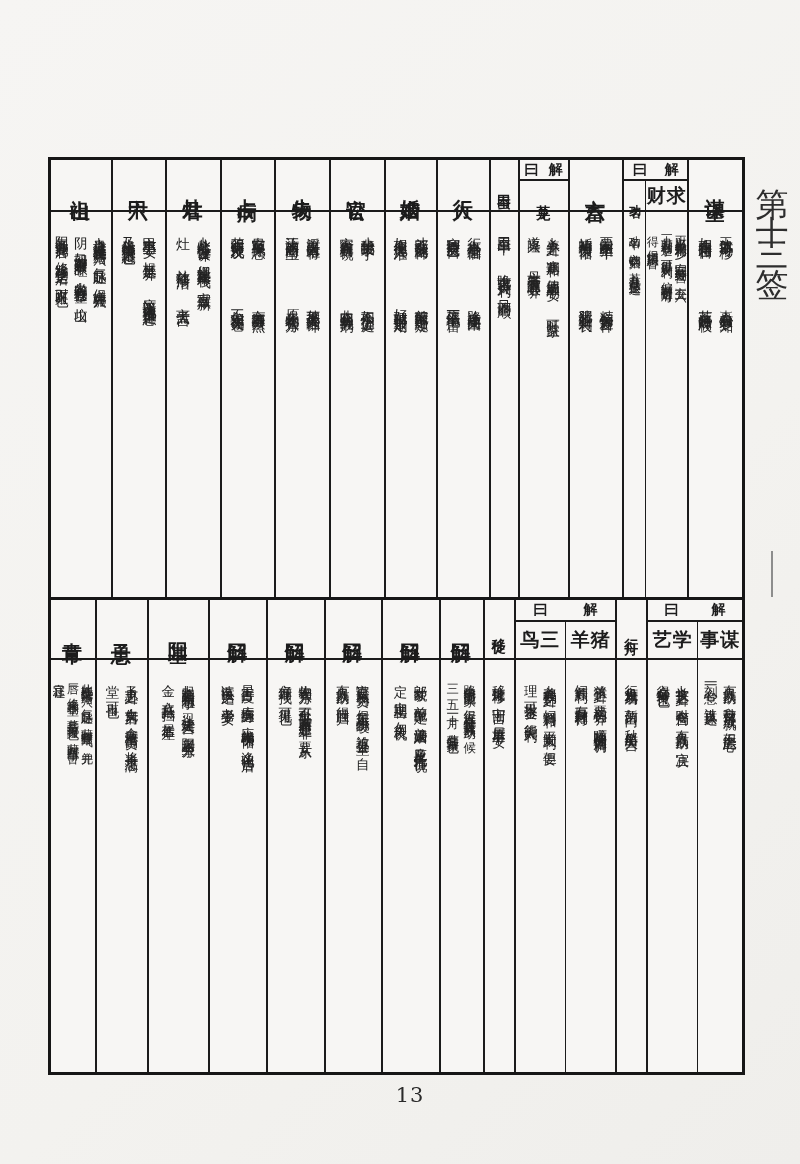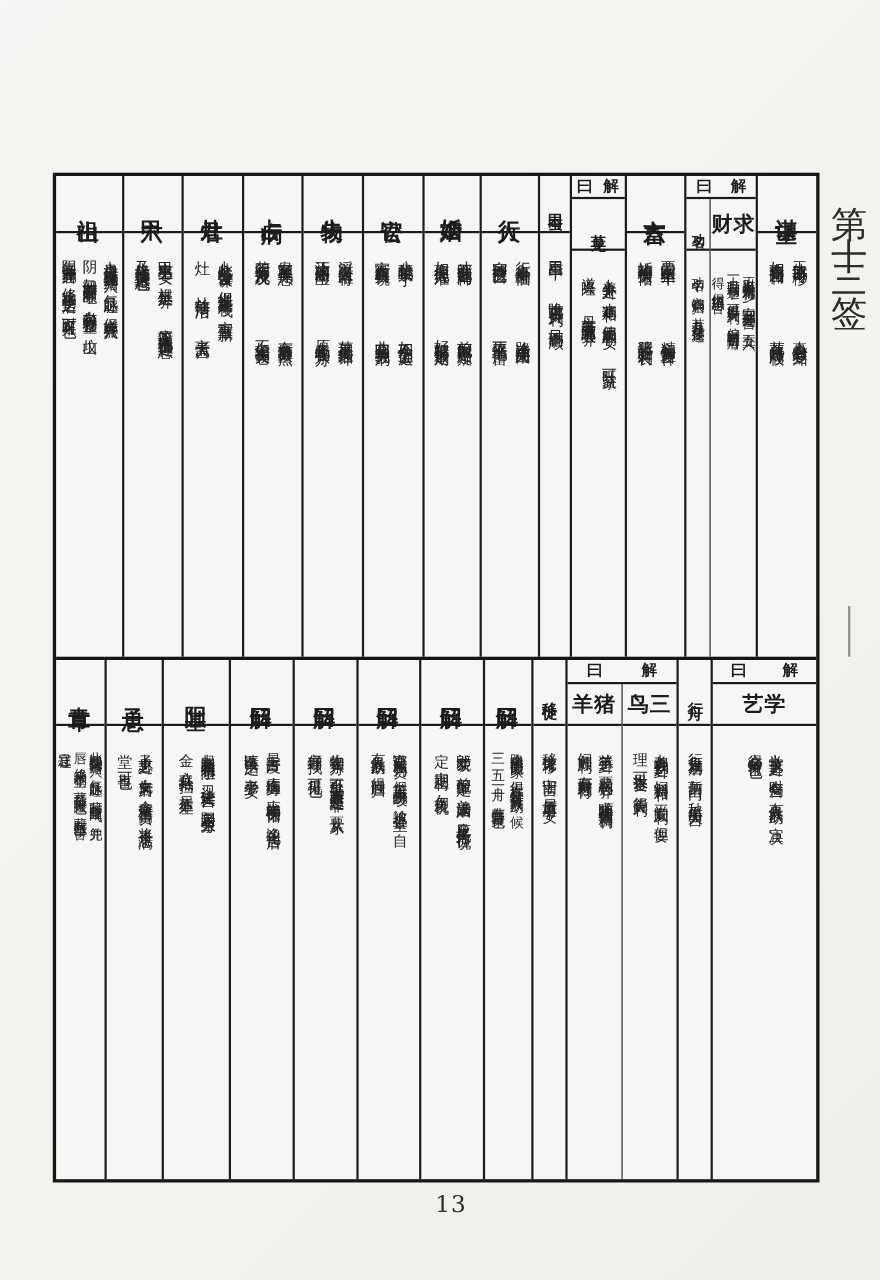--- a/index.html
+++ b/index.html
@@ -41,21 +41,21 @@
   .group{display:flex;flex-direction:column;}
   .strip{
     display:flex;align-items:center;justify-content:space-around;
     border-bottom:2px solid #1b1b1b;font-weight:bold;font-size:14px;box-sizing:border-box;
   }
   .band-top .strip{height:21px;}
   .band-bottom .strip{height:22px;}
   .gcols{display:flex;flex:1;min-height:0;}
   .gcols > .col{flex:1;min-width:0;}
   .gcols > .col + .col{border-left:1.5px solid #1b1b1b;}
-  .band-top .gcols .hd{height:47px;}
+  .band-top .gcols .hd{height:31px;}
   .band-bottom .gcols .hd{height:38px;}
 
   .bd{
     flex:1;display:flex;justify-content:center;align-items:flex-start;
     padding-top:14px;overflow:hidden;box-sizing:border-box;
   }
   .vtext{
     writing-mode:vertical-rl;text-orientation:upright;
     letter-spacing:1.5px;color:#222;max-height:100%;
   }
@@ -349,34 +349,34 @@
           </div>
       </div>
 
       <div class="group" style="flex:104 1 0">
         <div class="strip">
           <span>曰</span>
           <span>解</span>
         </div>
         <div class="gcols">
           <div class="col">
+            <div class="hd hd-h">鸟三</div>
+            <div class="bd">
+                <div class="vtext lh19">
+                  <div class="vline">卜养鸡鹅鸭之卦　饲料调和　平安顺利　但要</div>
+                  <div class="vline">理　可大投资金　能得大利</div>
+                </div>
+              </div>
+          </div>
+          <div class="col">
             <div class="hd hd-h">羊猪</div>
             <div class="bd">
                 <div class="vtext lh19">
                   <div class="vline">猪羊之卦　要精心饲养　求吓神明保佑饲料调</div>
                   <div class="vline">饲养顺利　有厚财利可得</div>
-                </div>
-              </div>
-          </div>
-          <div class="col">
-            <div class="hd hd-h">鸟三</div>
-            <div class="bd">
-                <div class="vtext lh19">
-                  <div class="vline">卜养鸡鹅鸭之卦　饲料调和　平安顺利　但要</div>
-                  <div class="vline">理　可大投资金　能得大利</div>
                 </div>
               </div>
           </div>
         </div>
       </div>
 
       <div class="col" style="flex:30 1 0">
         <div class="hd hd-v fs-mid">行舟</div>
         <div class="bd">
             <div class="vtext lh20">
@@ -393,20 +393,29 @@
         <div class="gcols">
           <div class="col" style="flex:52 1 0">
             <div class="hd hd-h">艺学</div>
             <div class="bd">
                 <div class="vtext lh19">
                   <div class="vline">卜学技艺之卦　时令合局　有贵人扶助　宜决</div>
                   <div class="vline">心得名师传艺也</div>
                 </div>
               </div>
           </div>
+          <div class="col" style="flex:46 1 0">
+            <div class="hd hd-h">事谋</div>
+            <div class="bd">
+                <div class="vtext lh19">
+                  <div class="vline">有贵人扶助　交秋月定可成就　但不能三心二</div>
+                  <div class="vline">刻一心一意　认真谋之</div>
+                </div>
+              </div>
+          </div>
         </div>
       </div>
 
     </div>
   </div>
 
   <div class="side-title">第十三签</div>
   <div class="fold-mark"></div>
 
 

